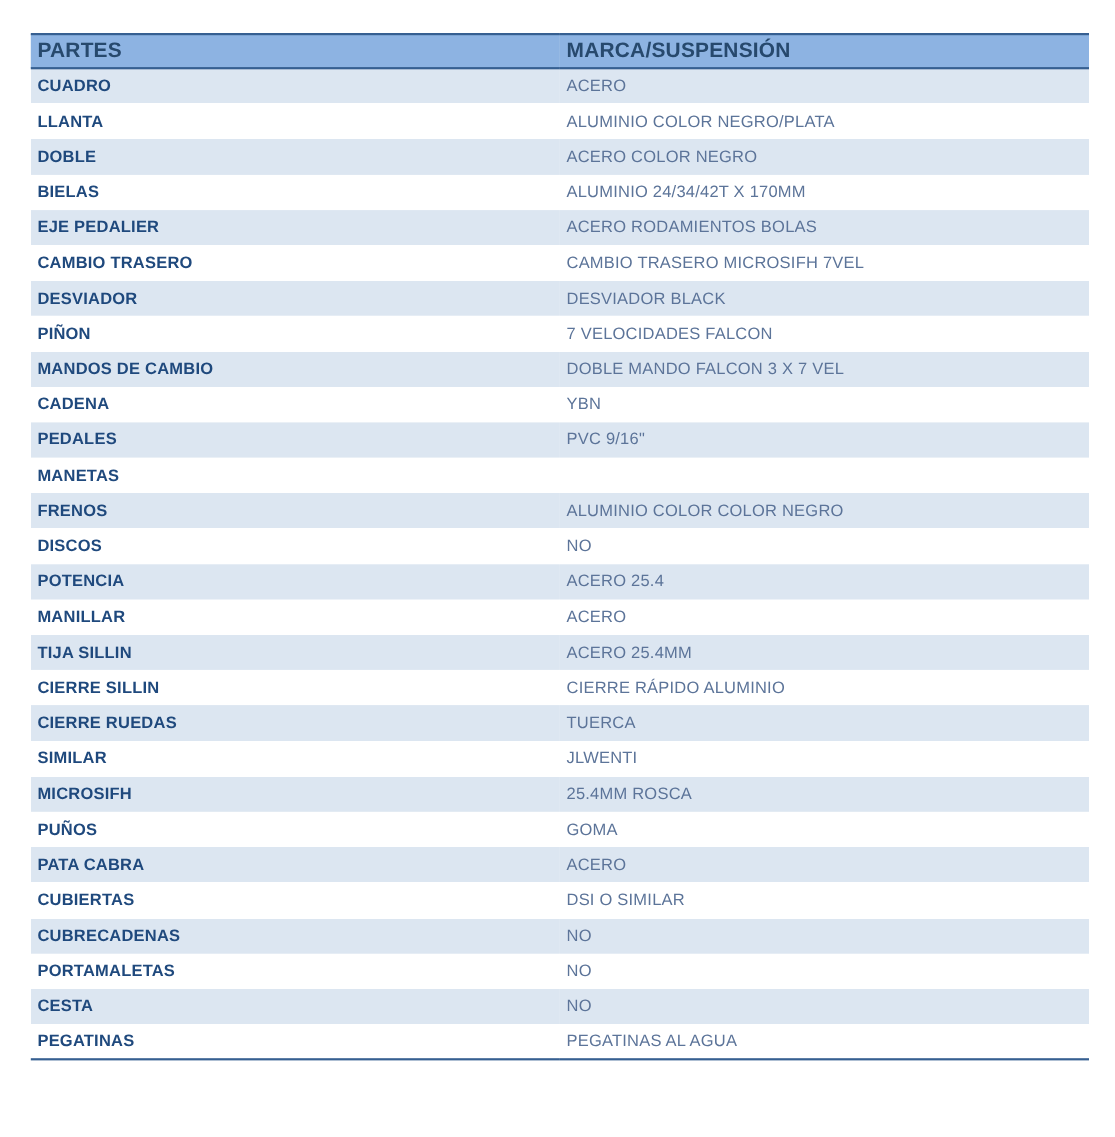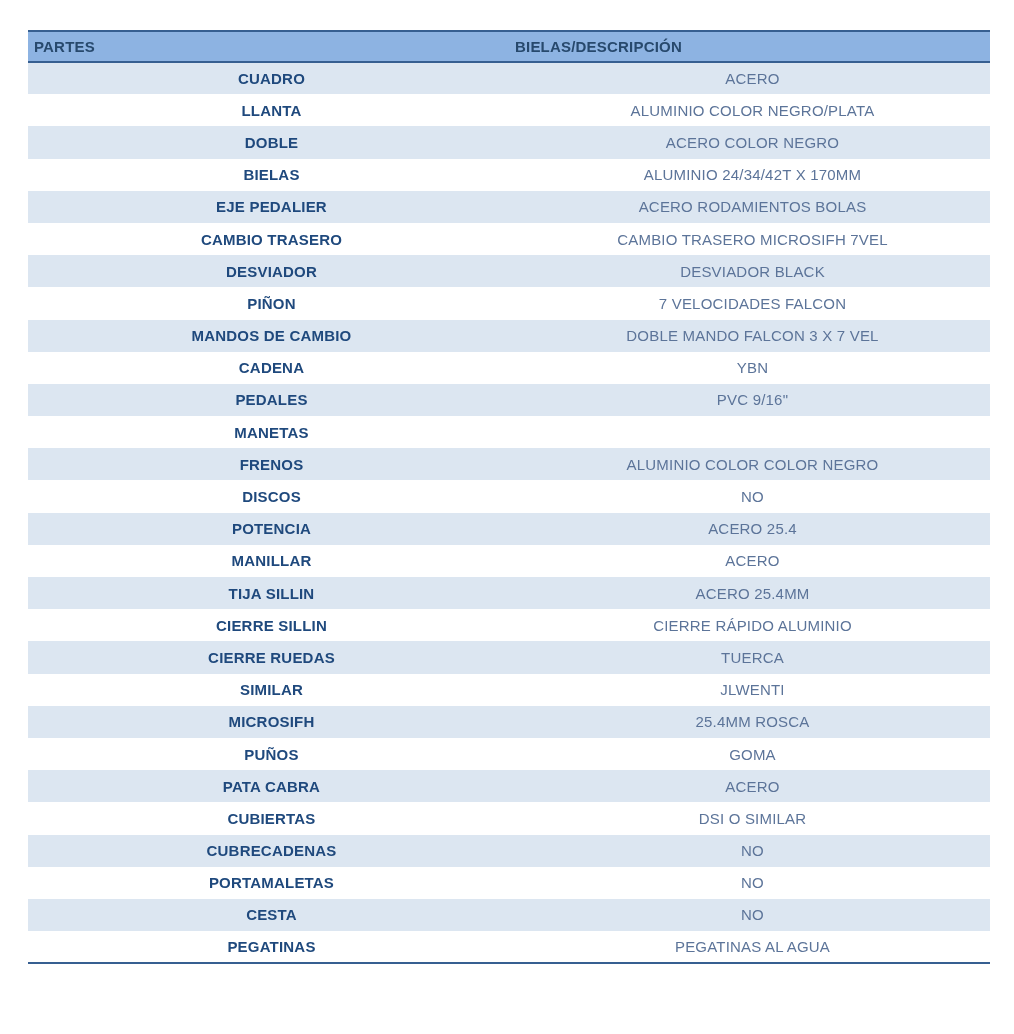--- a/index.html
+++ b/index.html
@@ -32,58 +32,57 @@
     width: 962px;
     border-collapse: collapse;
     table-layout: fixed;
   }
   .spec-table thead th {
     background: var(--header-bg);
     color: var(--header-text);
     border-top: 2px solid var(--border-line);
     border-bottom: 2px solid var(--border-line);
     height: 31px;
-    font-size: 15px;
+    font-size: 19px;
     font-weight: bold;
     text-align: left;
     padding: 0 0 0 6px;
     letter-spacing: 0.2px;
   }
   .spec-table tbody tr { height: 32.2px; }
   .spec-table tbody tr:nth-child(odd) { background: var(--band-bg); }
   .spec-table tbody tr:nth-child(even) { background: var(--white-row); }
   .spec-table tbody tr:last-child td { border-bottom: 2px solid var(--border-line); }
   .spec-table td {
     font-size: 15px;
     vertical-align: middle;
     padding: 0 0 0 6px;
     white-space: nowrap;
     overflow: hidden;
-    text-align: center;
   }
   .col-part {
     width: 288px;
     font-weight: bold;
     color: var(--part-text);
     letter-spacing: 0.2px;
   }
   .col-desc {
     color: var(--desc-text);
     letter-spacing: 0.2px;
   }
 </style>
 </head>
 <body>
 
 <div class="page">
   <table class="spec-table">
     <thead>
       <tr>
         <th class="col-part-head">PARTES</th>
-        <th class="col-desc-head">BIELAS/DESCRIPCIÓN</th>
+        <th class="col-desc-head">MARCA/SUSPENSIÓN</th>
       </tr>
     </thead>
     <tbody id="spec-tbody">
         <tr>
           <td class="col-part">CUADRO</td>
           <td class="col-desc">ACERO</td>
         </tr>
         <tr>
           <td class="col-part">LLANTA</td>
           <td class="col-desc">ALUMINIO COLOR NEGRO/PLATA</td>

